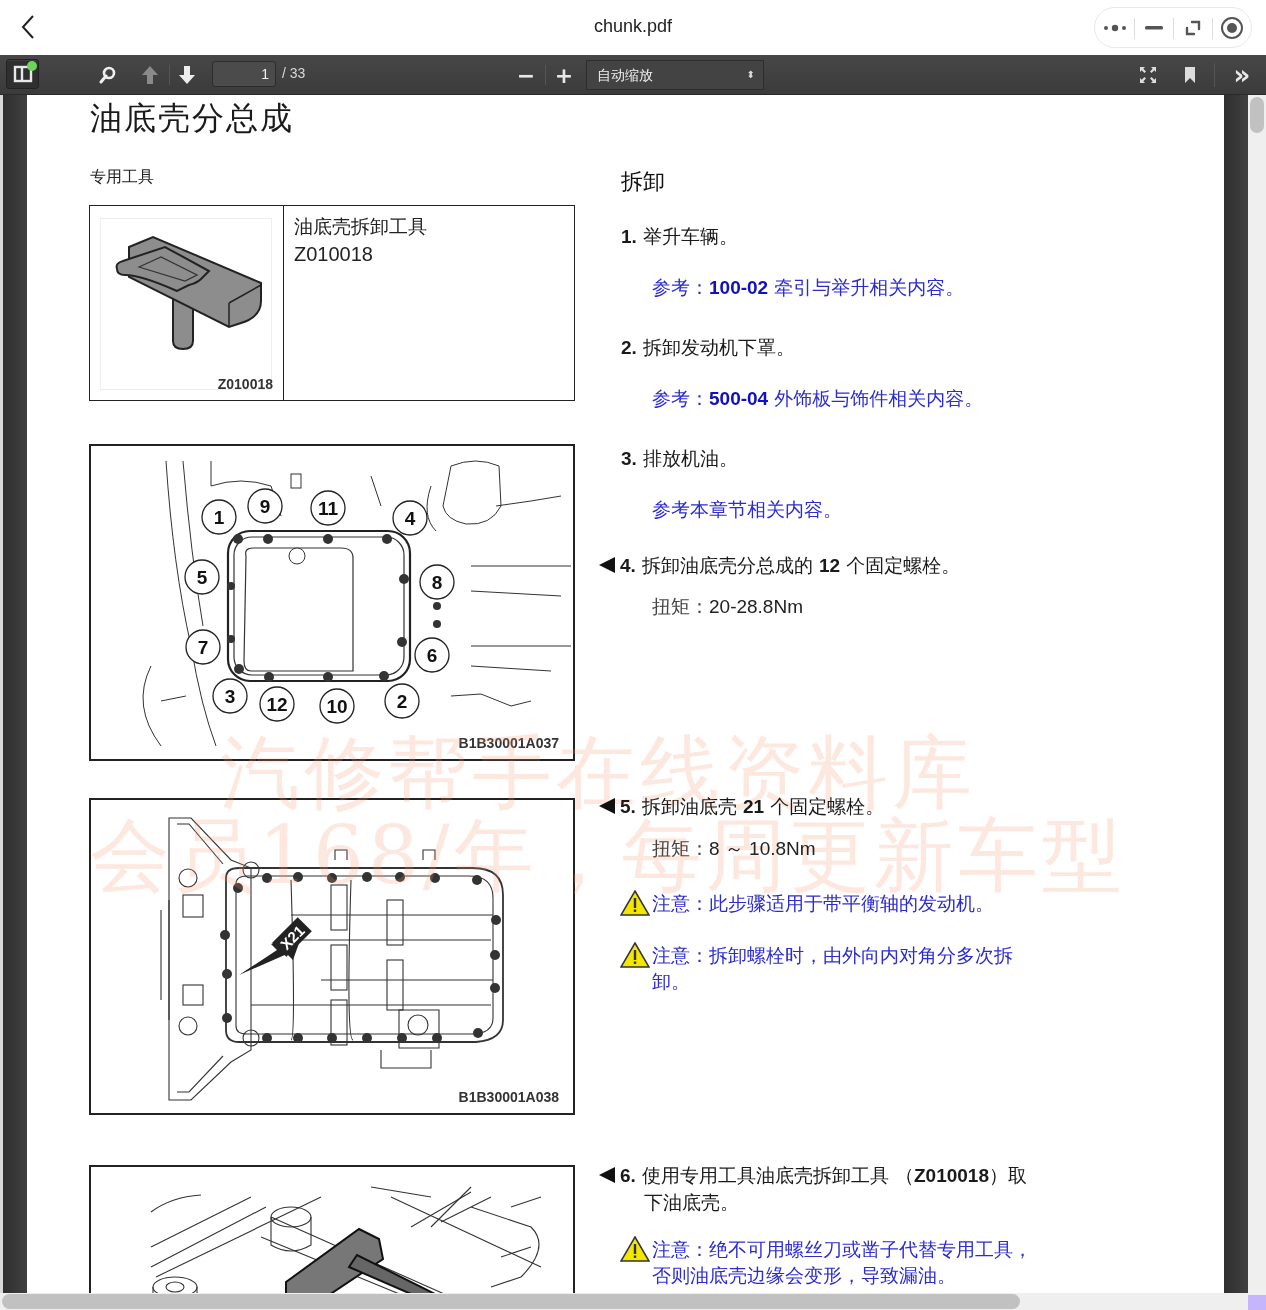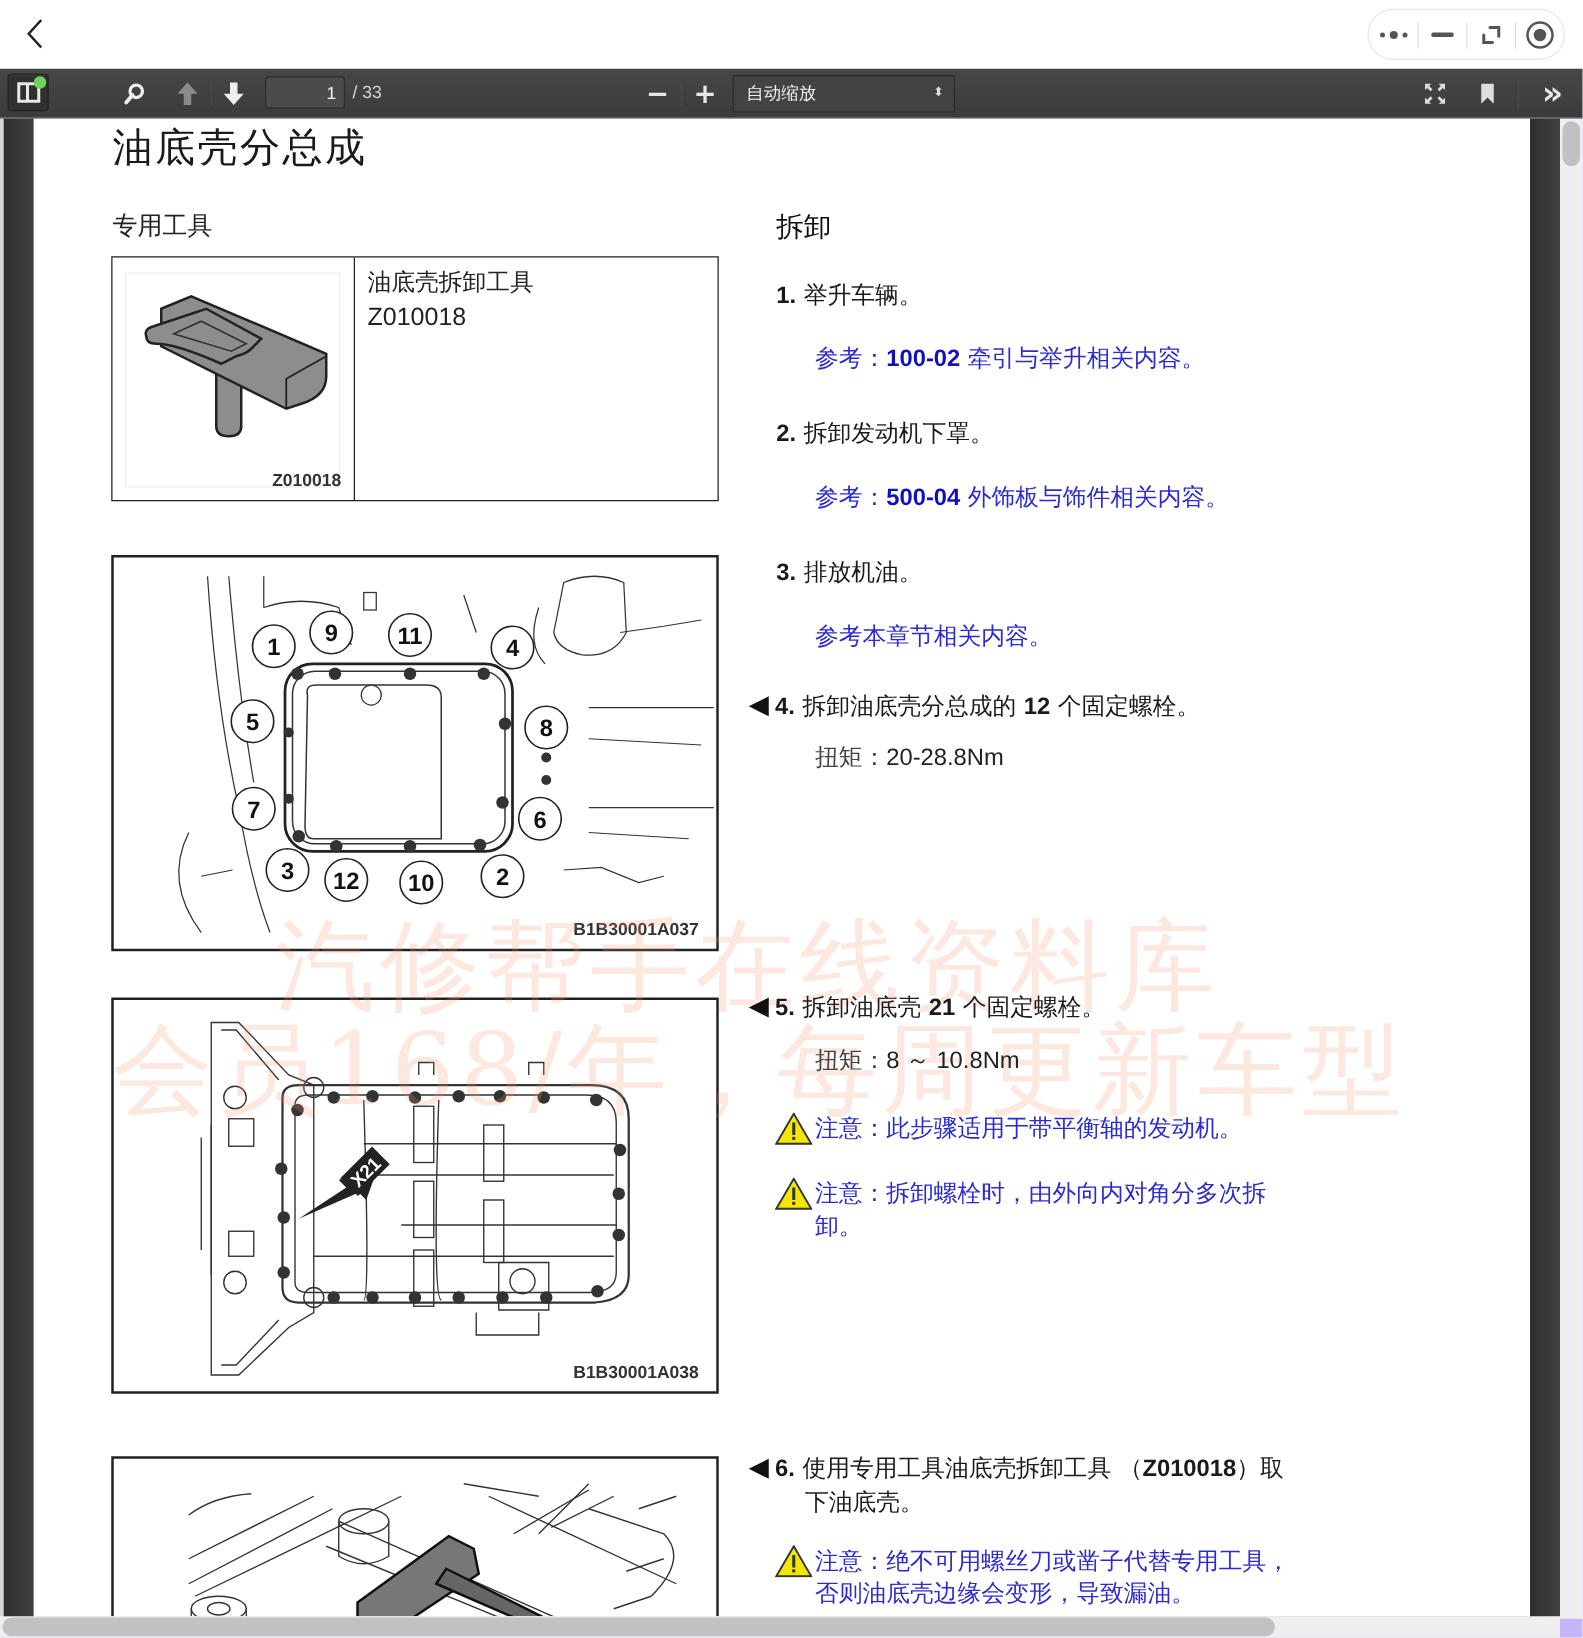--- a/index.html
+++ b/index.html
@@ -26,21 +26,21 @@
   .gutter-left { position: absolute; left: 3px; top: 0; width: 24px; height: 1200px; background: linear-gradient(90deg,#2f2f2f,#404040); }
   .gutter-right { position: absolute; left: 1224px; top: 0; width: 24px; height: 1200px; background: linear-gradient(90deg,#2f2f2f,#404040); }
   .left-edge { position: absolute; left: 0; top: 0; width: 3px; height: 1215px; background: #d8d8d8; }
   .vscroll { position: absolute; left: 1248px; top: 0; width: 18px; height: 1200px; background: #efefef; }
   .vthumb { position: absolute; left: 2px; top: 2px; width: 14px; height: 36px; background: #c1c1c1; border-radius: 7px; cursor: pointer; }
   .hscroll { position: absolute; left: 0; top: 1198px; width: 1248px; height: 17px; background: #efefef; }
   .hthumb { position: absolute; left: 2px; top: 1px; width: 1018px; height: 15px; background: #c1c1c1; border-radius: 8px; cursor: pointer; }
 
   .page { position: absolute; left: 27px; top: 0; width: 1197px; height: 1198px; background: #fff; overflow: hidden; }
   .h1 { position: absolute; left: 63px; top: 2px; font-family: "DejaVu Serif", serif; font-size: 32px; color: #1a1a1a; letter-spacing: 2px; }
-  .h-tools { position: absolute; left: 63px; top: 72px; font-size: 20px; color: #222; font-family: "DejaVu Serif", serif; }
+  .h-tools { position: absolute; left: 63px; top: 72px; font-size: 16px; color: #222; font-family: "DejaVu Serif", serif; }
   .h-remove { position: absolute; left: 594px; top: 72px; font-size: 22px; color: #111; font-family: "DejaVu Sans", sans-serif; }
 
   .tool-table { position: absolute; left: 62px; top: 110px; width: 486px; height: 196px; border: 1.5px solid #222; display: flex; }
   .tool-img-cell { width: 194px; border-right: 1.5px solid #222; position: relative; }
   .tool-img-frame { position: absolute; left: 10px; top: 12px; width: 172px; height: 172px; border: 1px solid #eee; }
   .fig-code { position: absolute; font-family: "Liberation Sans", sans-serif; font-weight: bold; font-size: 14px; color: #333; }
   .tool-desc { padding: 6px 10px; font-size: 19px; color: #222; line-height: 28px; }
   .tool-desc .cn { font-family: "DejaVu Serif", serif; }
   .tool-desc .code { font-family: "Liberation Sans", sans-serif; font-size: 20px; }
 
@@ -62,20 +62,21 @@
 </style>
 </head>
 <body>
 
 <div class="titlebar">
   <div class="back-btn">
     <svg width="20" height="30" viewBox="0 0 20 30">
         <path d="M15 4 L5 15 L15 26" fill="none" stroke="#222" stroke-width="2"></path>
       </svg>
   </div>
+  <div class="doc-title">chunk.pdf</div>
   <div class="win-ctrls">
     <div class="win-ctrl">
       <svg width="26" height="10" viewBox="0 0 26 10">
           <circle cx="4" cy="5" r="2" fill="#555"></circle>
           <circle cx="13" cy="5" r="3.2" fill="#555"></circle>
           <circle cx="22" cy="5" r="2" fill="#555"></circle>
         </svg>
     </div>
     <div class="win-ctrl">
       <svg width="20" height="6" viewBox="0 0 20 6">

